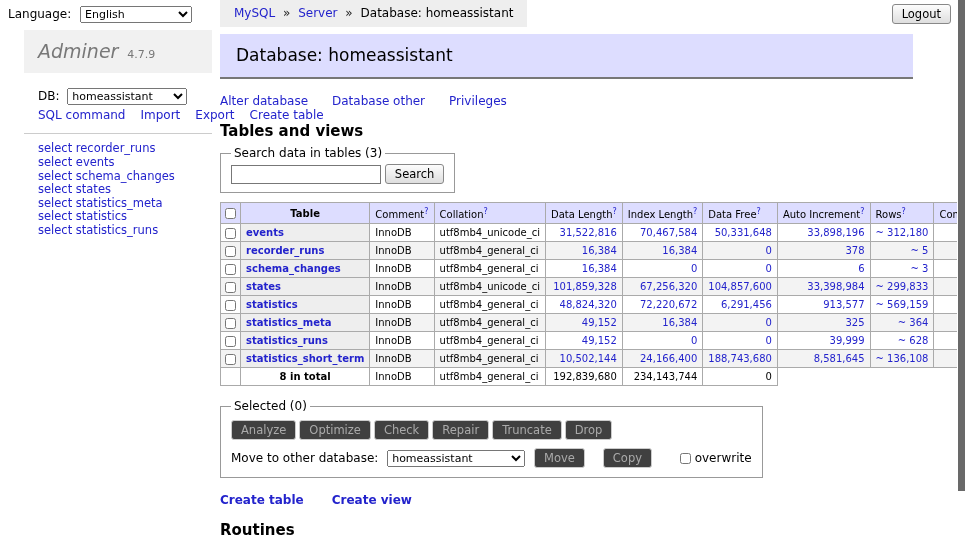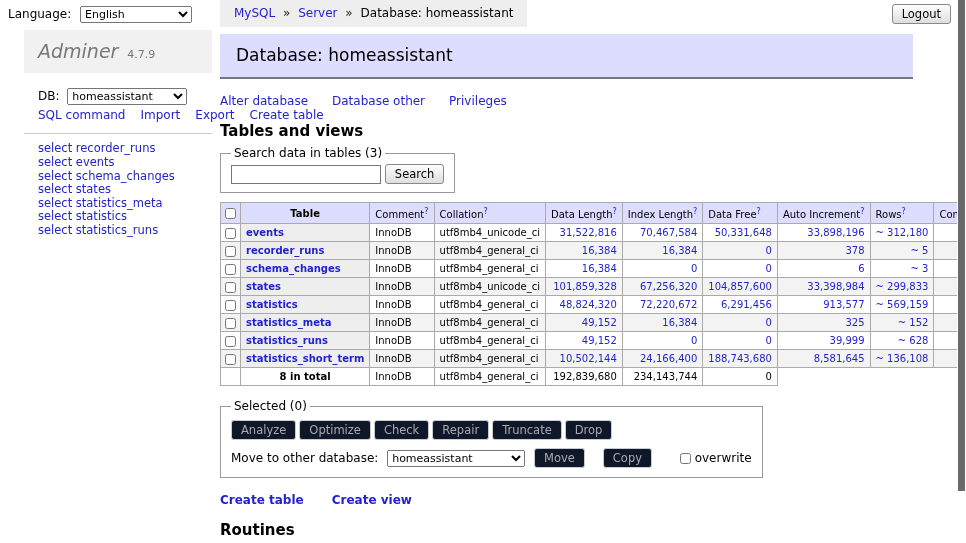--- a/index.html
+++ b/index.html
@@ -39,21 +39,21 @@
   .nav-links { margin-top: 15px; }
   .nav-links a { margin-right: 24px; }
   h3 { font-size: 15px; font-weight: bold; margin: 14px 0 0; }
 
   fieldset { border: 1px solid #999; display: inline-block; padding: 4px 10px 8px; margin: 6px 0 0; }
   legend { font-size: 12px; padding: 0 3px; }
   #search-input { width: 150px; height: 19px; border: 1px solid #777; font-size: 11px;
     padding: 1px 4px; font-family: inherit; }
   button { font-family: inherit; font-size: 11.5px; padding: 2px 9px; border: 1px solid #888;
     border-radius: 3px; background: linear-gradient(#fdfdfd, #dedede); color: #000; }
-  button:disabled { color: #aaa; border-color: #ccc; background: #0f172a; }
+  button:disabled { color: #aaa; border-color: #ccc; background: #404040; }
 
   
   table { border-collapse: collapse; margin-top: 9px; font-size: 10px; }
   th, td { border: 1px solid #aaa; padding: 2px 5px; line-height: 13px; white-space: nowrap; }
   thead th { background: #ddf; font-weight: normal; text-align: left; }
   thead th.col-table { font-weight: bold; text-align: center; }
   sup.help { color: #2323cc; font-size: 8px; }
   tbody th.name { background: #eee; text-align: left; font-weight: normal; }
   tbody th.name a { font-weight: bold; }
   tr.alt td { background: #f3f3f3; }
@@ -205,21 +205,21 @@
         </tr>
         <tr class="alt">
           <td class="check"><input type="checkbox" style=""></td>
           <th class="name"><a>statistics_meta</a></th>
           <td>InnoDB</td>
           <td>utf8mb4_general_ci</td>
           <td class="num"><a>49,152</a></td>
           <td class="num"><a>16,384</a></td>
           <td class="num"><a>0</a></td>
           <td class="num"><a>325</a></td>
-          <td class="num"><a>~ 152</a></td>
+          <td class="num"><a>~ 364</a></td>
           <td class="comment"></td>
         </tr>
         <tr>
           <td class="check"><input type="checkbox" style=""></td>
           <th class="name"><a>statistics_runs</a></th>
           <td>InnoDB</td>
           <td>utf8mb4_general_ci</td>
           <td class="num"><a>49,152</a></td>
           <td class="num"><a>0</a></td>
           <td class="num"><a>0</a></td>

